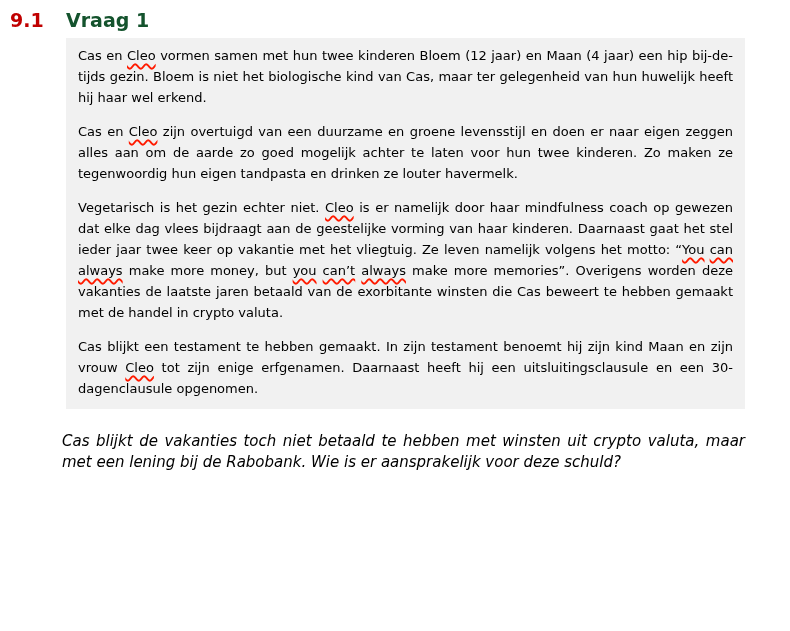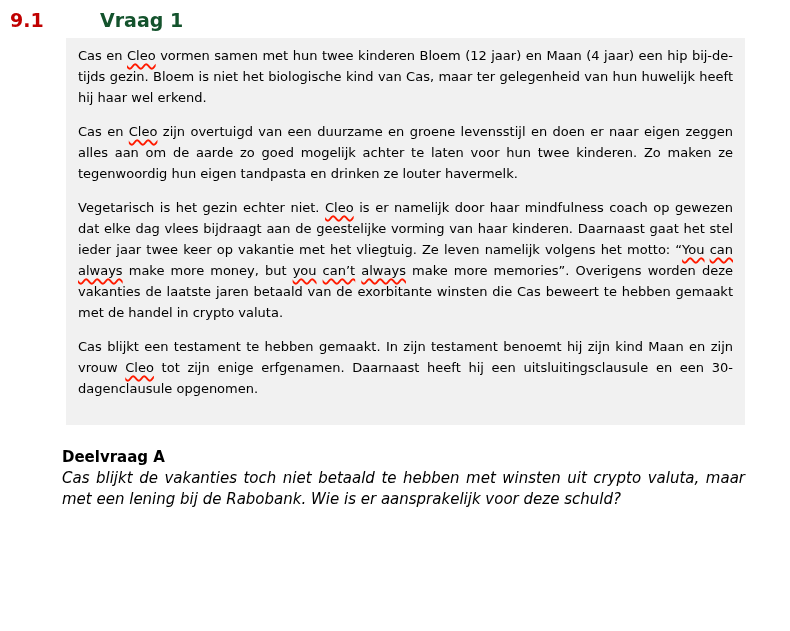--- a/index.html
+++ b/index.html
@@ -21,21 +21,20 @@
     font-family: "DejaVu Sans", "Liberation Sans", sans-serif;
     color: var(--text);
   }
   .heading-row {
     display: flex;
     align-items: baseline;
     padding: 9px 0 0 10px;
     font-size: 19px;
     font-weight: bold;
     line-height: 23px;
-    gap: 34px;
   }
   .section-number {
     color: var(--red);
     width: 56px;
     flex: 0 0 56px;
   }
   .section-title {
     color: #14532d;
   }
   .case-box {
@@ -43,21 +42,21 @@
     background: var(--box-bg);
     padding: 7px 12px 10px 12px;
     font-size: 13px;
     line-height: 21px;
     text-align: justify;
   }
   .case-box p {
     margin: 0 0 13px 0;
   }
   .case-box p:last-child {
-    margin-bottom: 16px;
+    margin-bottom: 0;
   }
   .misspelled {
     text-decoration: underline;
     text-decoration-style: wavy;
     text-decoration-color: var(--squiggle);
     text-decoration-thickness: 1.5px;
     text-decoration-skip-ink: none;
     text-underline-offset: 3px;
   }
   .subquestion {
@@ -82,15 +81,14 @@
 </div>
 
 <div class="case-box">
     <p><span>Cas en </span><span class="misspelled">Cleo</span><span> vormen samen met hun twee kinderen Bloem (12 jaar) en Maan (4 jaar) een hip bij-de-tijds gezin. Bloem is niet het biologische kind van Cas, maar ter gelegenheid van hun huwelijk heeft hij haar wel erkend.</span></p>
     <p><span>Cas en </span><span class="misspelled">Cleo</span><span> zijn overtuigd van een duurzame en groene levensstijl en doen er naar eigen zeggen alles aan om de aarde zo goed mogelijk achter te laten voor hun twee kinderen. Zo maken ze tegenwoordig hun eigen tandpasta en drinken ze louter havermelk.</span></p>
     <p><span>Vegetarisch is het gezin echter niet. </span><span class="misspelled">Cleo</span><span> is er namelijk door haar mindfulness coach op gewezen dat elke dag vlees bijdraagt aan de geestelijke vorming van haar kinderen. Daarnaast gaat het stel ieder jaar twee keer op vakantie met het vliegtuig. Ze leven namelijk volgens het motto: “</span><span class="misspelled">You</span><span> </span><span class="misspelled">can</span><span> </span><span class="misspelled">always</span><span> make more money, but </span><span class="misspelled">you</span><span> </span><span class="misspelled">can’t</span><span> </span><span class="misspelled">always</span><span> make more memories”. Overigens worden deze vakanties de laatste jaren betaald van de exorbitante winsten die Cas beweert te hebben gemaakt met de handel in crypto valuta.</span></p>
     <p><span>Cas blijkt een testament te hebben gemaakt. In zijn testament benoemt hij zijn kind Maan en zijn vrouw </span><span class="misspelled">Cleo</span><span> tot zijn enige erfgenamen. Daarnaast heeft hij een uitsluitingsclausule en een 30-dagenclausule opgenomen.</span></p>
   </div>
 
 <div class="subquestion">
-  <div class="subq-label">Deelvraag A</div>
   <div class="subq-text">Cas blijkt de vakanties toch niet betaald te hebben met winsten uit crypto valuta, maar met een lening bij de Rabobank. Wie is er aansprakelijk voor deze schuld?</div>
 </div>
 
 </body></html>

